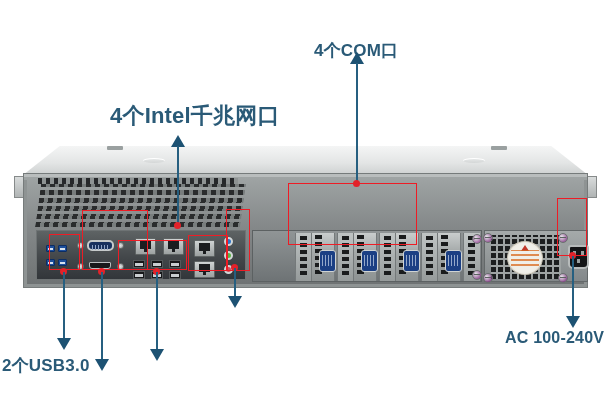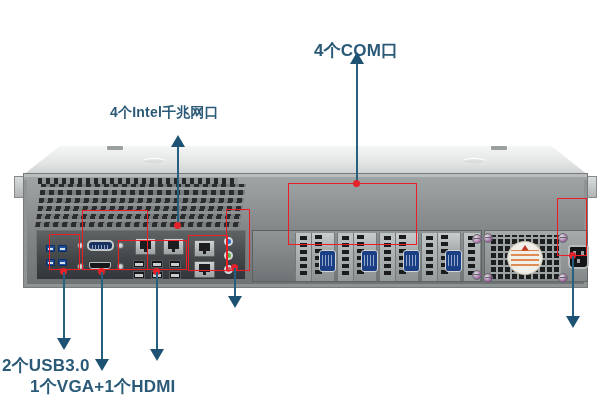--- a/index.html
+++ b/index.html
@@ -13,21 +13,21 @@
   
   .label{
     position:absolute;
     color:#2a5a77;
     font-weight:700;
     letter-spacing:.2px;
     white-space:nowrap;
     line-height:1;
   }
   .lbl-com{left:314px;top:18px;font-size:17px;margin-top:24px;}
-  .lbl-lan{left:110px;top:105px;font-size:14px;}
+  .lbl-lan{left:110px;top:105px;font-size:22px;}
   .lbl-audio{left:196px;top:311px;font-size:17px;}
   .lbl-usb3{left:2px;top:357px;font-size:17px;}
   .lbl-vga{left:30px;top:378px;font-size:17px;}
   .lbl-usb2{left:113px;top:369px;font-size:17px;}
   .lbl-ac{left:505px;top:330px;font-size:16px;}
 
   
   .stem{position:absolute;width:2px;background:#265f80;}
   .head{position:absolute;width:0;height:0;}
   .head.up{border-left:7px solid transparent;border-right:7px solid transparent;border-bottom:12px solid #1d5273;}
@@ -301,26 +301,26 @@
 
   <div class="dot" style="left:231px;top:264px;"></div>
   <div class="stem" style="left:234px;top:268px;height:29px;"></div>
   <div class="head down" style="left:228px;top:296px;"></div>
 
   <div class="label lbl-usb3">2个USB3.0</div>
   <div class="dot" style="left:60px;top:268px;"></div>
   <div class="stem" style="left:63px;top:272px;height:67px;"></div>
   <div class="head down" style="left:57px;top:338px;"></div>
 
-  <div class="label lbl-vga">1个VGA+1个HDMI</div>
   <div class="dot" style="left:98px;top:268px;"></div>
   <div class="stem" style="left:101px;top:272px;height:88px;"></div>
   <div class="head down" style="left:95px;top:359px;"></div>
 
   <div class="dot" style="left:153px;top:268px;"></div>
   <div class="stem" style="left:156px;top:272px;height:78px;"></div>
   <div class="head down" style="left:150px;top:349px;"></div>
 
+  <div class="label lbl-ac">AC 100-240V</div>
   <div class="dot" style="left:569px;top:252px;"></div>
   <div class="stem" style="left:572px;top:256px;height:61px;"></div>
   <div class="head down" style="left:566px;top:316px;"></div>
 
 </div>
 
 </body></html>

